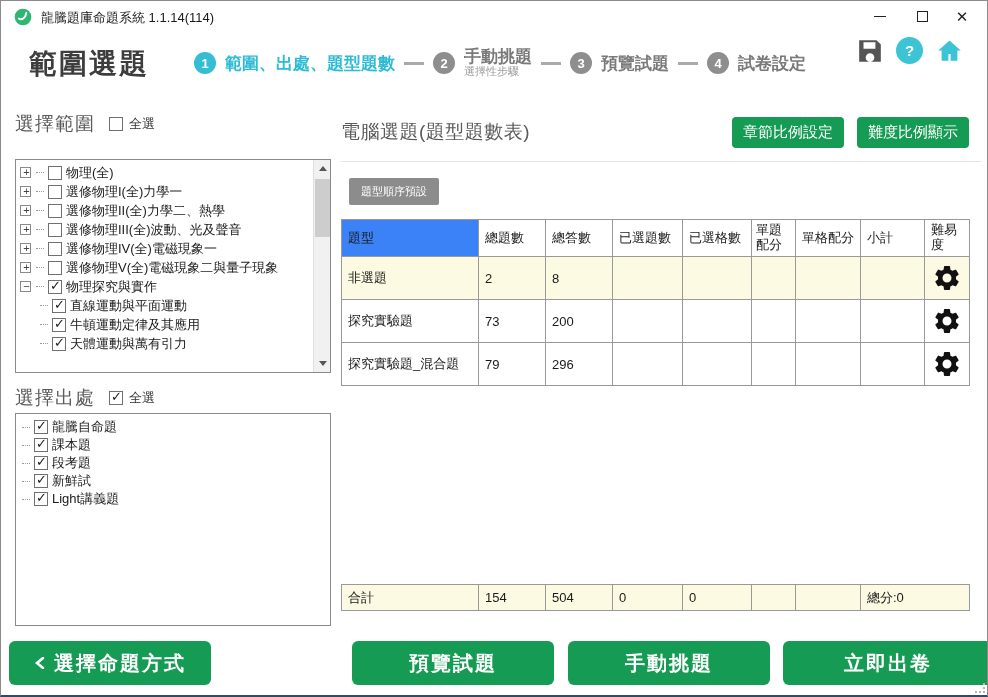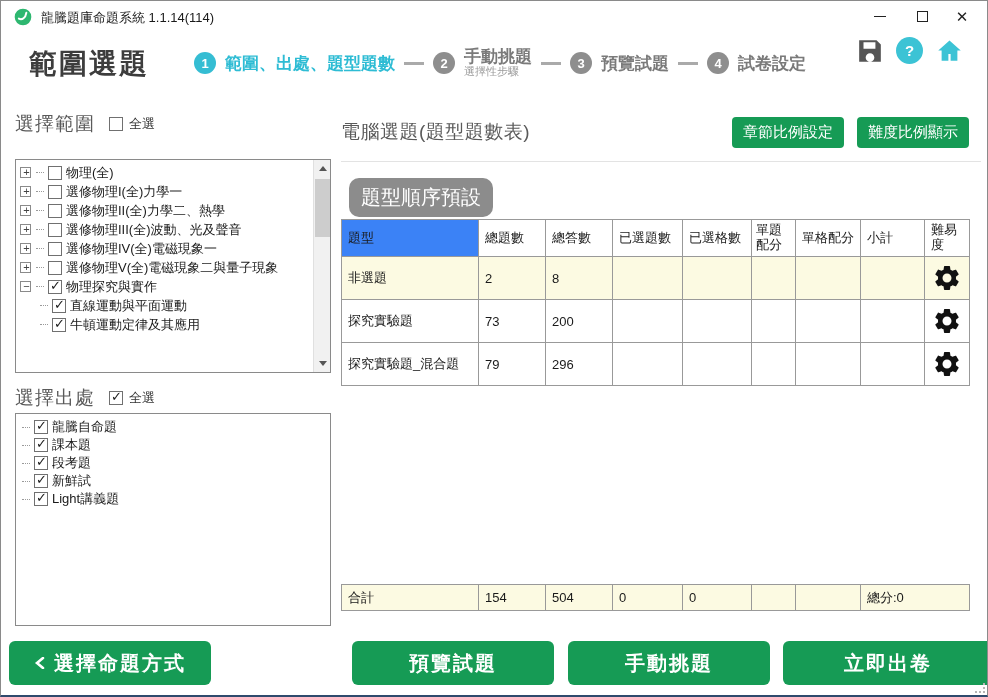--- a/index.html
+++ b/index.html
@@ -77,21 +77,21 @@
 
   
   .panel-head { position:absolute; left:340px; top:112px; width:628px; height:38px;
                 display:flex; align-items:center;justify-content:center; }
   .panel-title { font-size:19px; color:#5a5a5a; flex:1 1 auto; letter-spacing:0.5px; }
   .green-btn { background:#169b55; color:#fff; border:none; border-radius:4px; font-size:15px;
                padding:6px 11px; margin-left:13px; font-family:inherit; cursor:pointer; white-space:nowrap; }
   .panel-divider { position:absolute; left:340px; top:160px; width:640px; height:0;
                    border-top:1px solid #e3e3e3; }
   .order-badge { position:absolute; left:348px; top:177px; background:#8c8c8c; color:#fff;
-                 font-size:20px; padding:6px 12px; border-radius:10px; }
+                 font-size:11px; padding:6px 12px; border-radius:2px; }
 
   table.qtable { position:absolute; left:340px; top:218px; width:628px; border-collapse:collapse;
                  table-layout:fixed; }
   table.qfooter { position:absolute; left:340px; top:583px; width:628px; border-collapse:collapse;
                   table-layout:fixed; }
   .qtable th, .qtable td, .qfooter td { border:1px solid #999; font-size:13px; color:#1a1a1a;
                   padding:2px 6px; text-align:left; overflow:hidden; font-weight:normal; vertical-align:middle; }
   .qtable th { height:37px; background:#fff; line-height:1.15; }
   .qtable th.col-type { background:#3b82f6; }
   .qtable th.narrow { padding:2px 4px; }
@@ -224,20 +224,26 @@
           <span class="indent"></span>
           <span class="dot-h"></span>
           <span class="checkbox checked"></span>
           <span class="tree-label">直線運動與平面運動</span>
         </div>
       <div class="tree-row">
           <span class="indent"></span>
           <span class="dot-h"></span>
           <span class="checkbox checked"></span>
           <span class="tree-label">牛頓運動定律及其應用</span>
+        </div>
+      <div class="tree-row">
+          <span class="indent"></span>
+          <span class="dot-h"></span>
+          <span class="checkbox checked"></span>
+          <span class="tree-label">天體運動與萬有引力</span>
         </div>
     </div>
     <div class="scrollbar">
       <div class="sb-arrow sb-up"></div>
       <div class="sb-thumb"></div>
       <div class="sb-arrow sb-down"></div>
     </div>
   </div>
 
   <div class="sec-title-row row-source">

